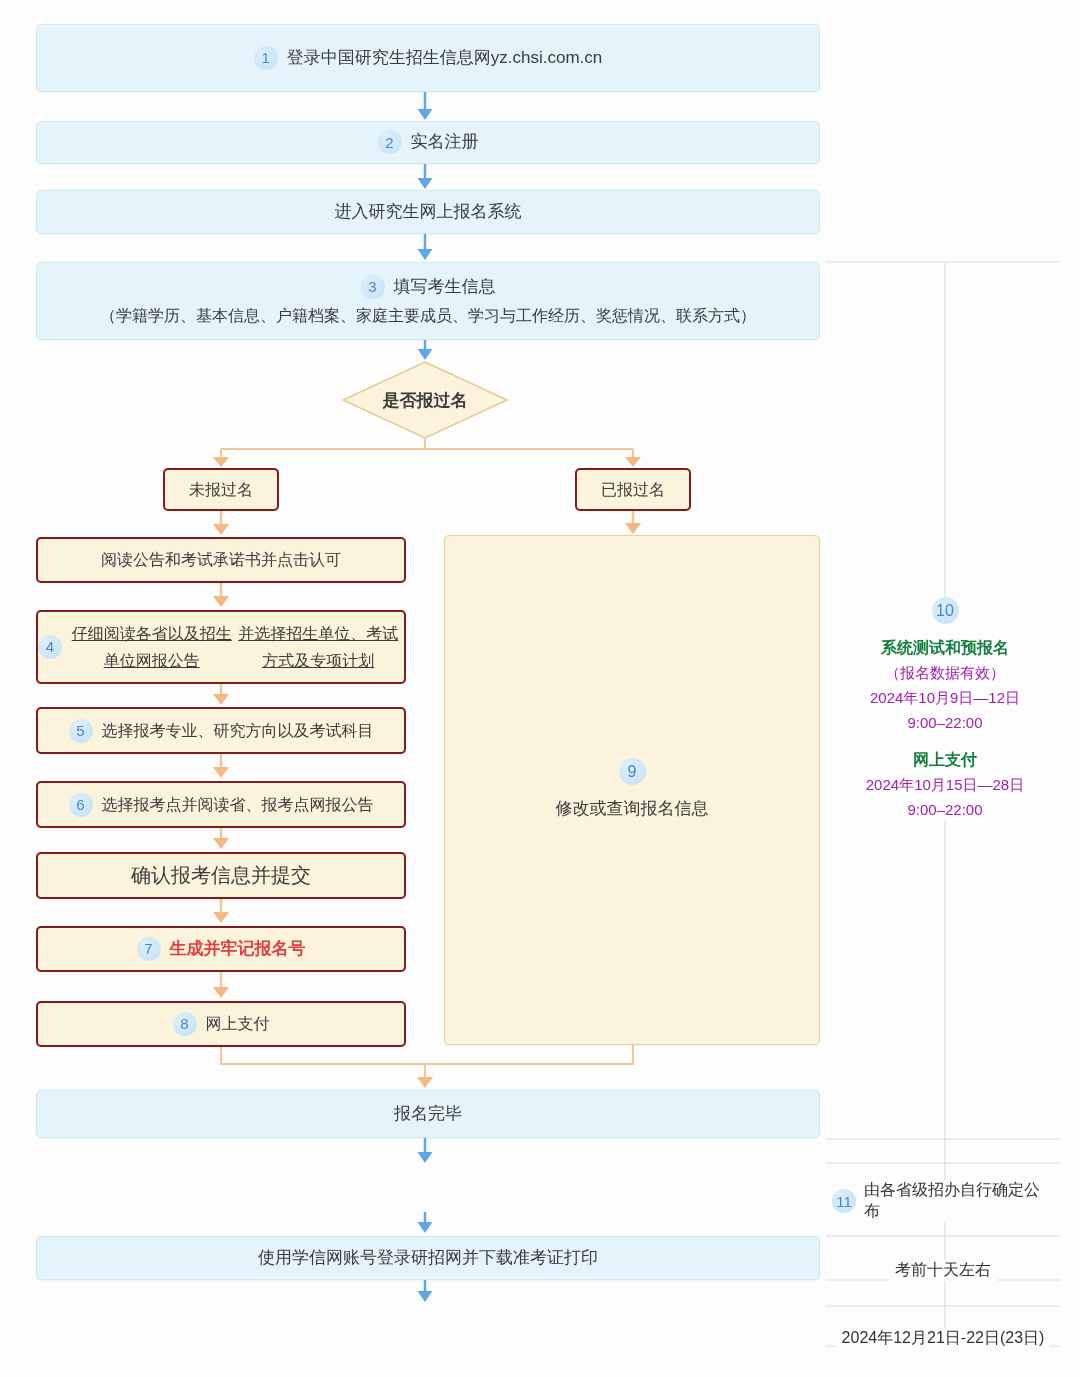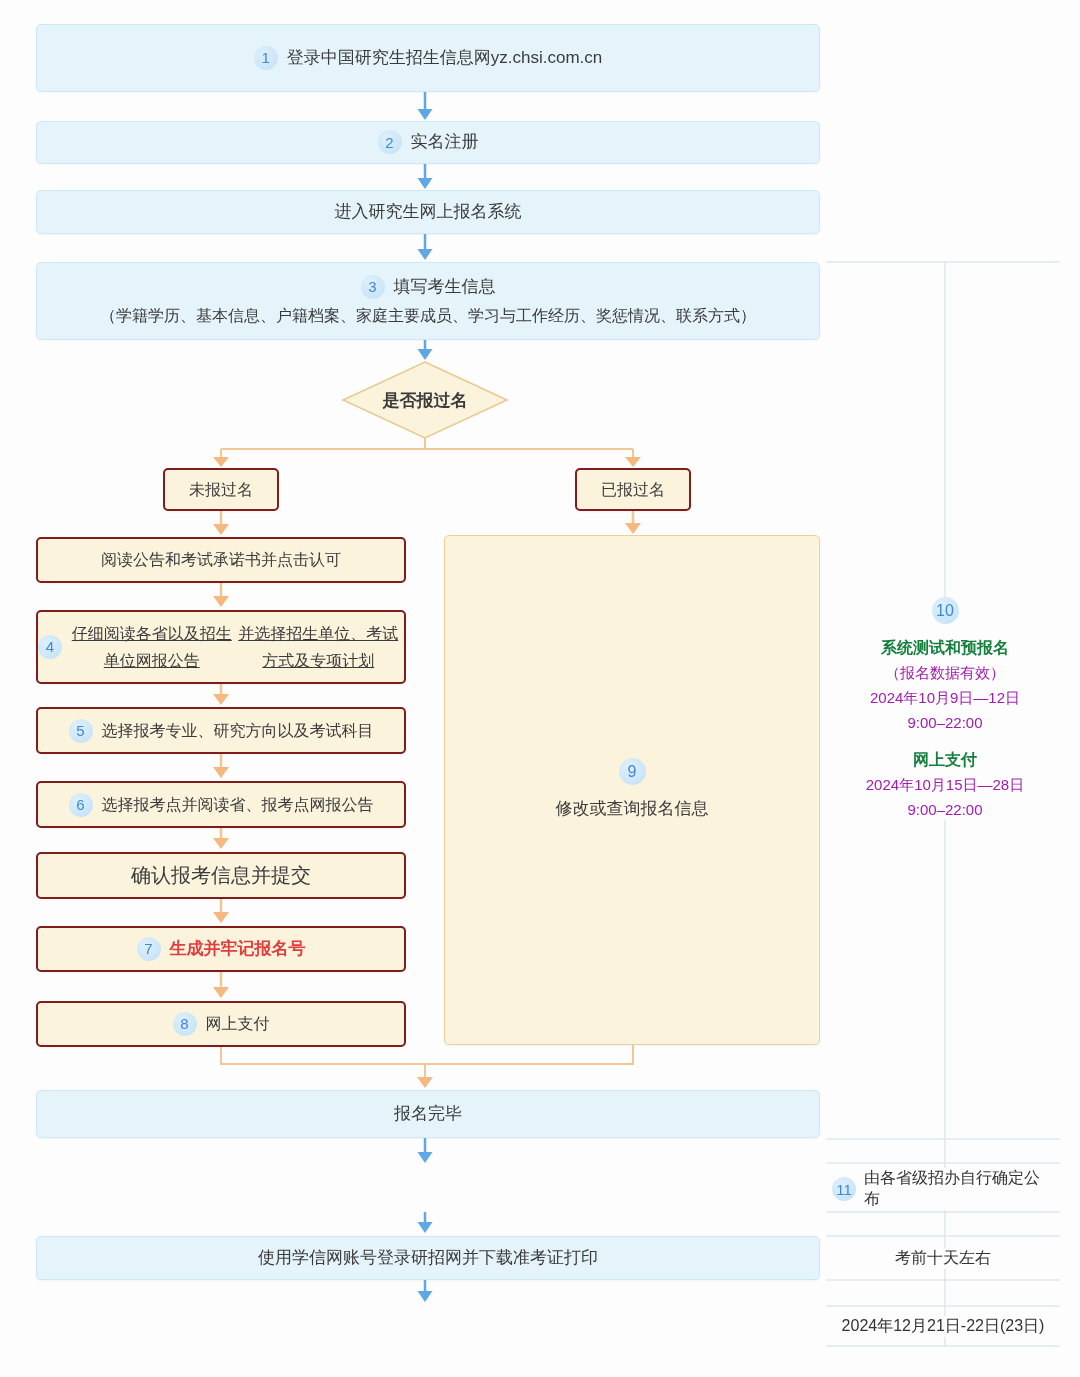--- a/index.html
+++ b/index.html
@@ -45,21 +45,21 @@
     position:absolute;left:828px;top:597px;width:234px;
     background:#fdfdfd;text-align:center;font-size:15px;line-height:20px;
   }
   .sb-block .num{margin-bottom:7px;}
   .sb-b{font-weight:700;font-size:16px;color:#15803d;margin-top:7px;}
   .sb-t{margin-top:5px;color:#a21caf;}
   .gap-top{margin-top:17px;}
   .sb-row{
     position:absolute;left:826px;width:234px;
     display:flex;align-items:center;justify-content:center;
-    font-size:16px;font-weight:500;color:#333;
+    font-size:16px;font-weight:500;color:#333;margin-top:12px;
   }
   .mask{background:#fdfdfd;display:inline-flex;align-items:center;gap:8px;padding:0 6px;}
 </style>
 </head>
 <body>
 
 <div id="canvas">
 
   <svg id="connectors" viewBox="0 0 1080 1377">
 

